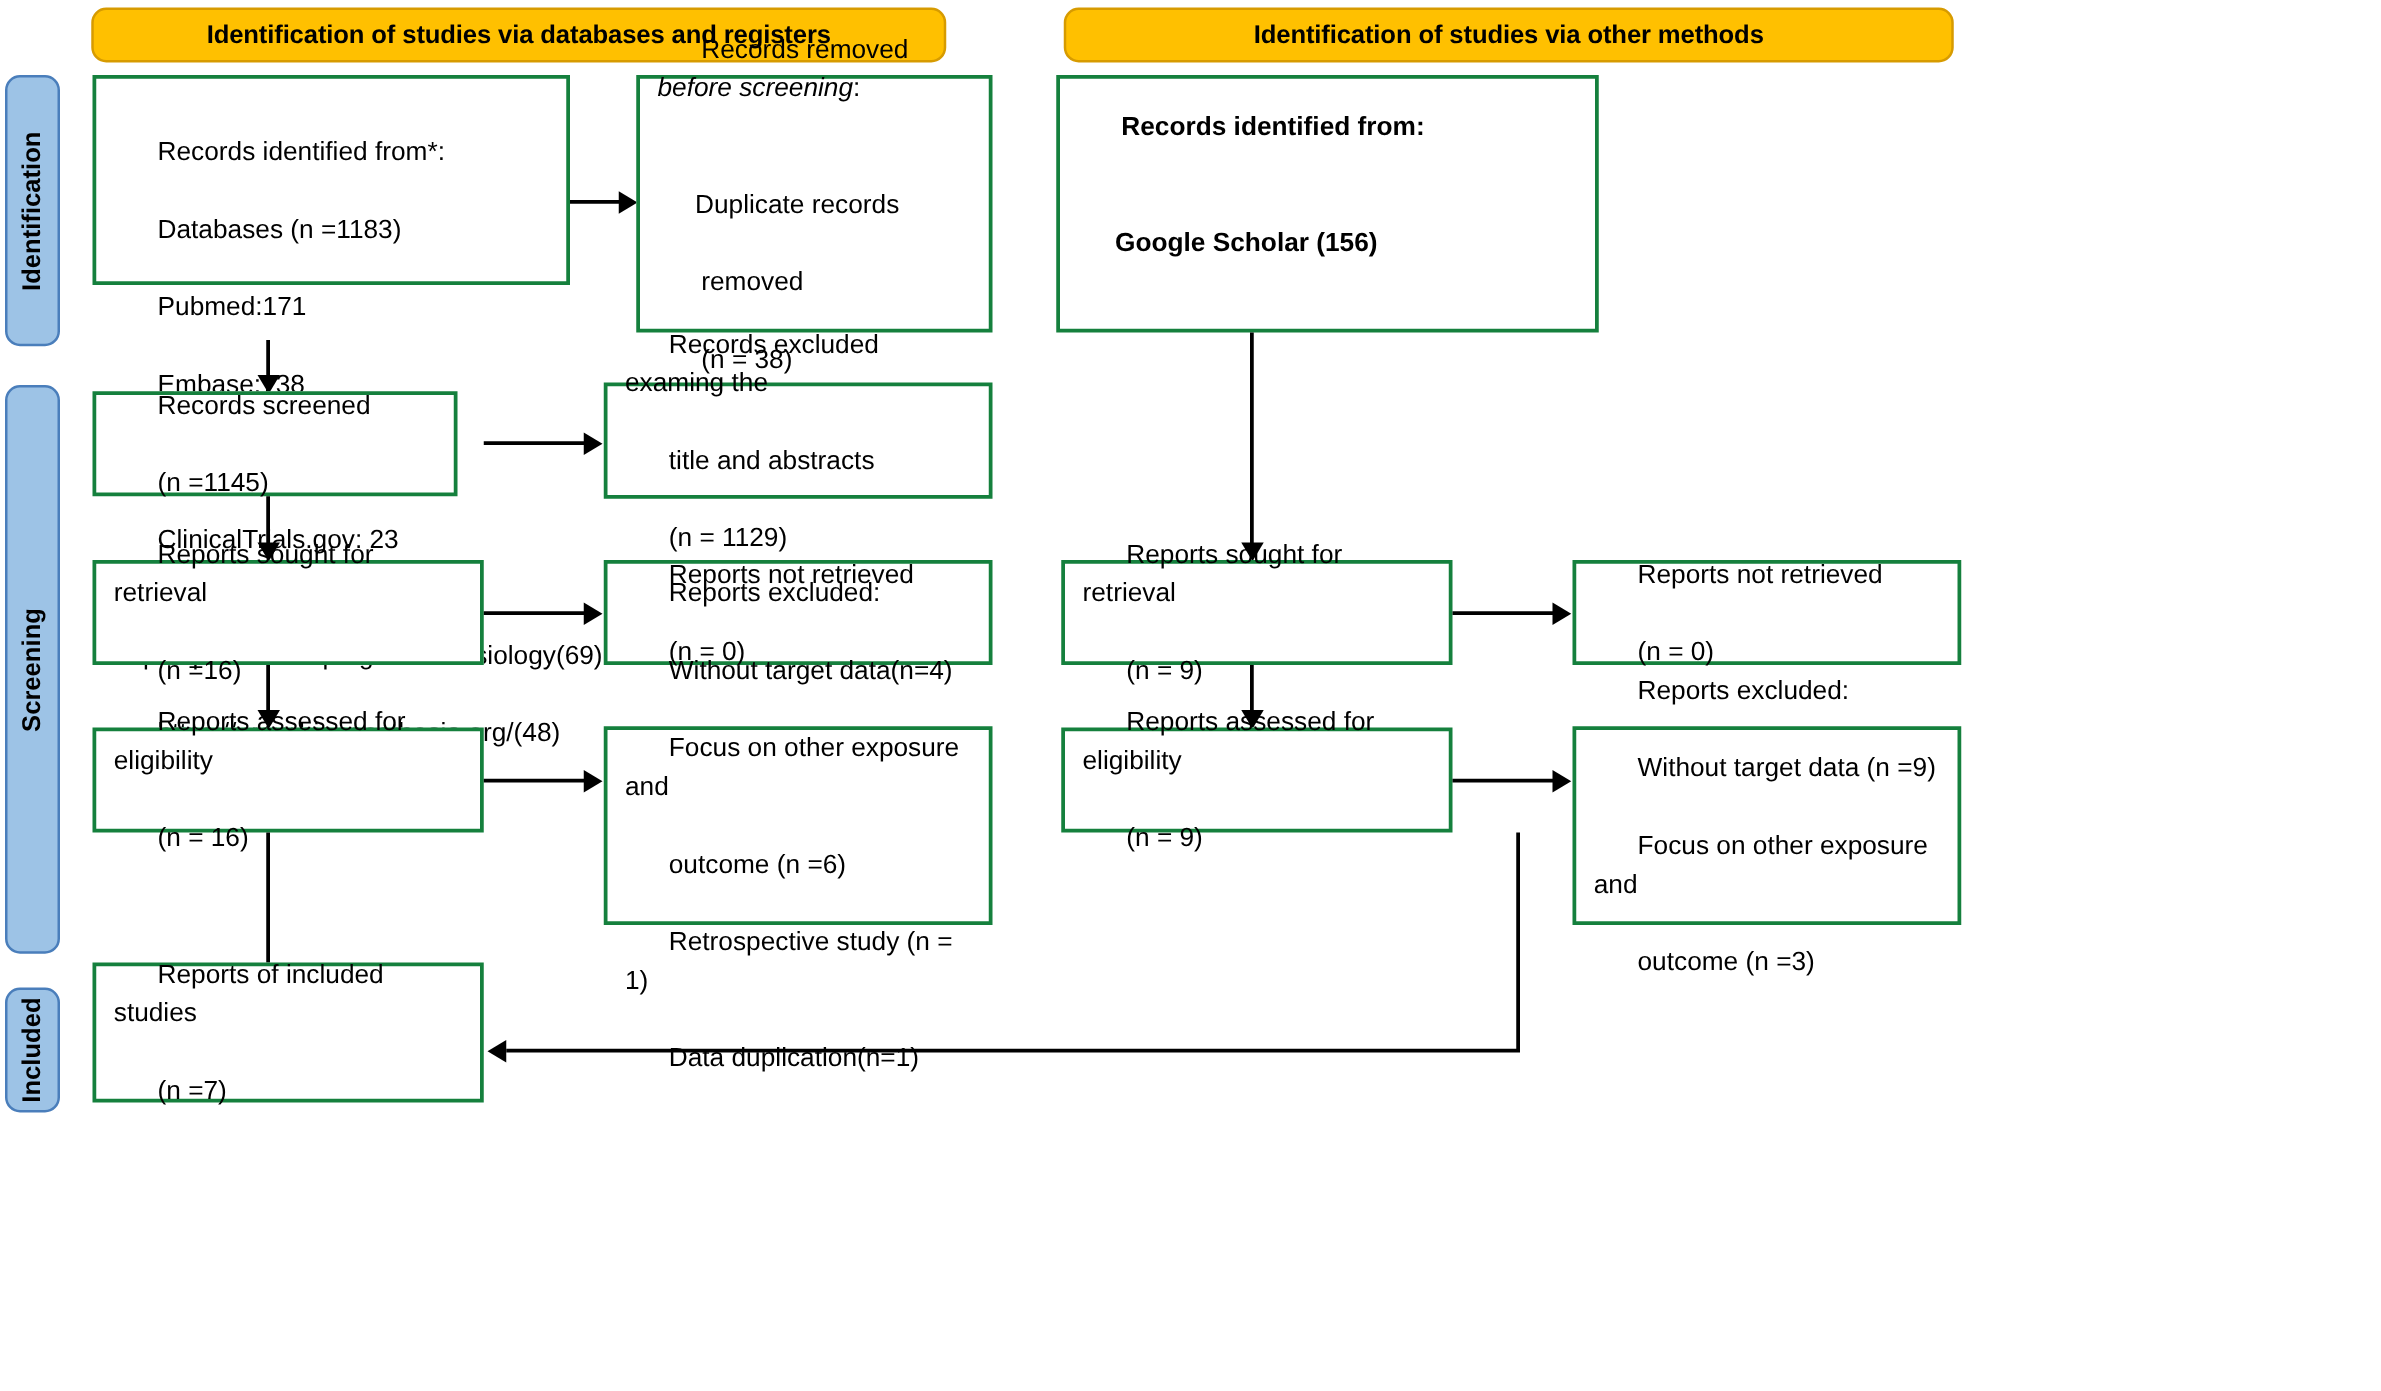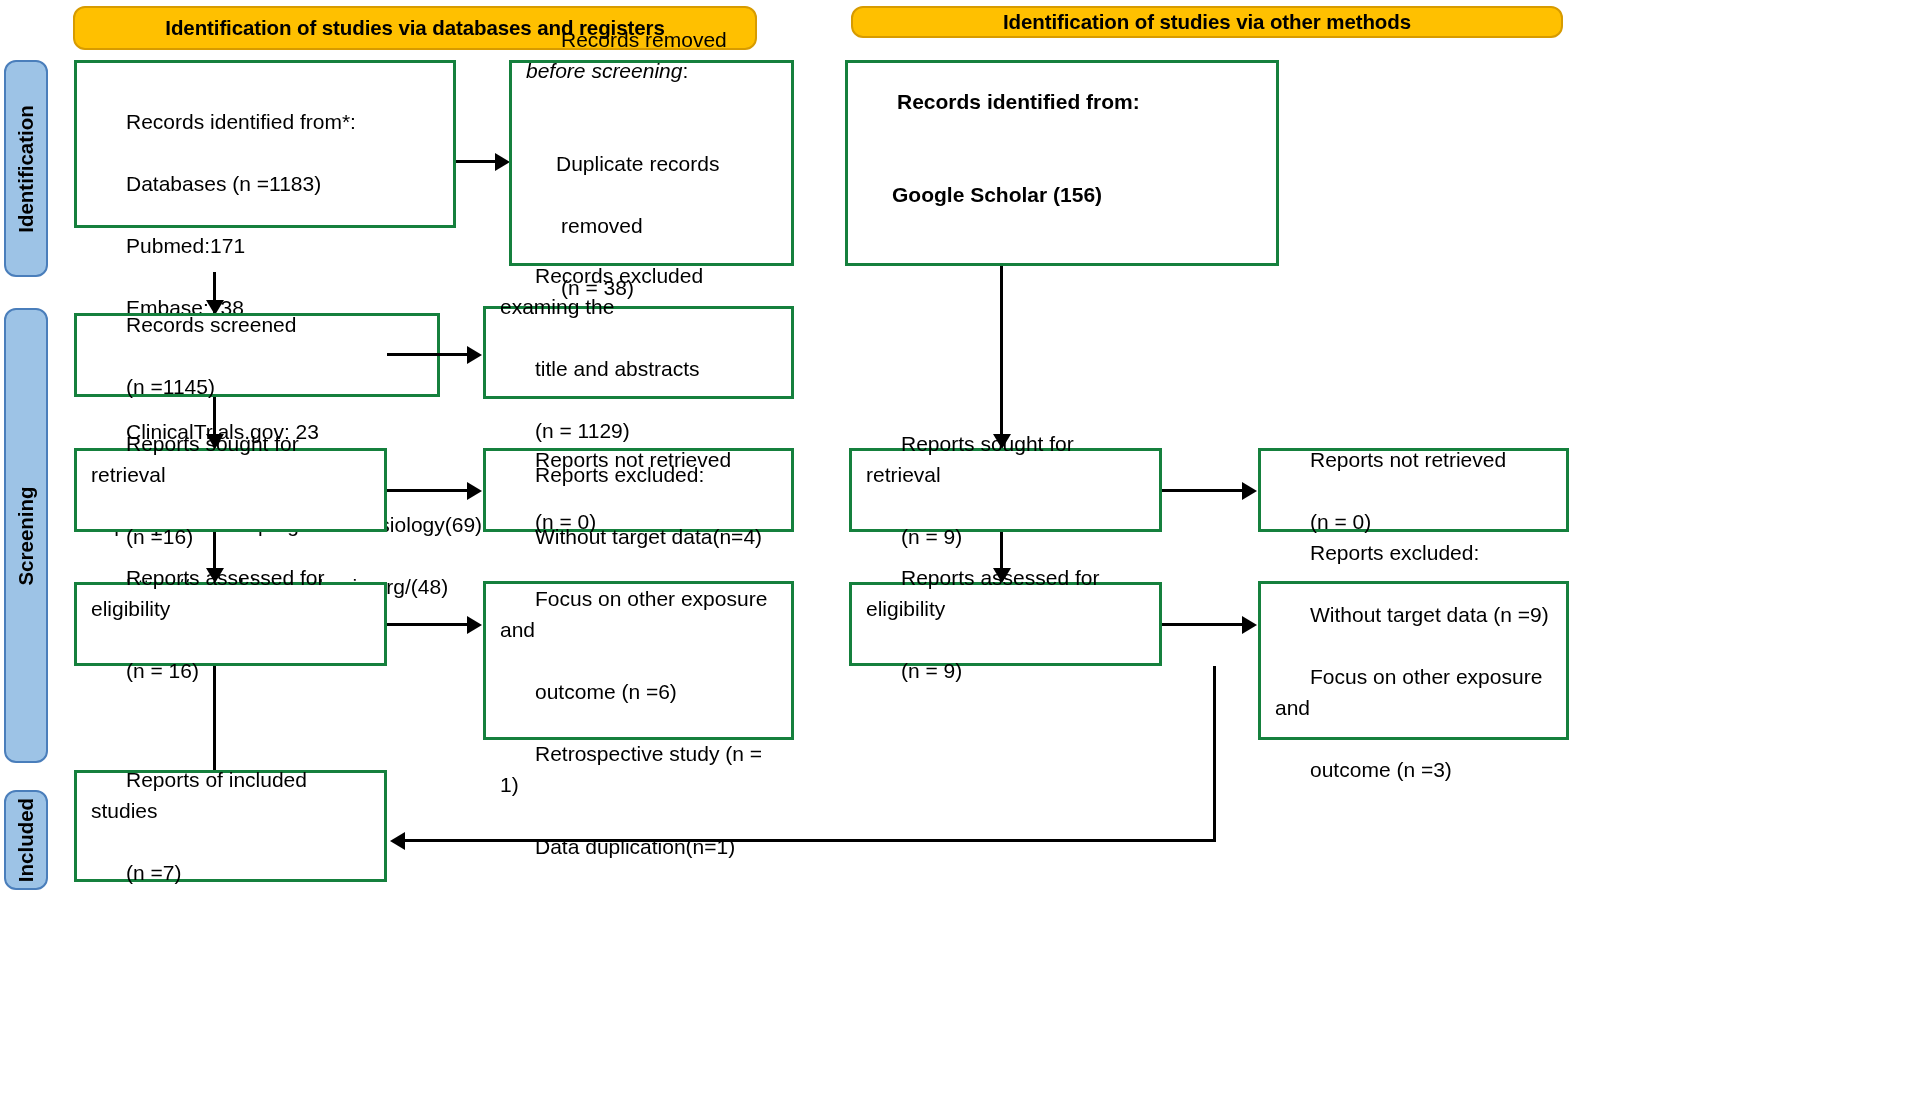--- a/index.html
+++ b/index.html
@@ -97,21 +97,21 @@
 </style>
 </head>
 <body>
 
 <div id="page">
 
   <div class="banner" style="left:73px; top:6px; width:684px; height:44px;">
     <span>Identification of studies via databases and registers</span>
   </div>
 
-  <div class="banner" style="left:851px; top:6px; width:712px; height:32px;">
+  <div class="banner" style="left:851px; top:6px; width:712px; height:44px;">
     <span>Identification of studies via other methods</span>
   </div>
 
   <div class="stage" style="left:4px; top:60px; width:44px; height:217px;">
     <span>Identification</span>
   </div>
 
   <div class="stage" style="left:4px; top:308px; width:44px; height:455px;">
     <span>Screening</span>
   </div>
@@ -141,21 +141,21 @@
       <span>Records removed </span><em>before screening</em><span>:</span><br>
       <span class="indent">Duplicate records</span>
       <span>removed</span><br>
       <span>(n = 38)</span>
     </div>
   </div>
 
   <div class="vline" style="left:213px; top:272px; height:32px;"></div>
   <div class="arrow-d" style="left:206px; top:300px;"></div>
 
-  <div class="box" style="left:74px; top:313px; width:366px; height:84px;">
+  <div class="box" style="left:74px; top:313px; width:292px; height:84px;">
     <div class="txt">
       <span>Records screened</span><br>
       <span>(n =1145)</span>
     </div>
   </div>
 
   <div class="hline" style="left:387px; top:353px; width:82px;"></div>
   <div class="arrow-r" style="left:467px; top:346px;"></div>
 
   <div class="box" style="left:483px; top:306px; width:311px; height:93px;">

